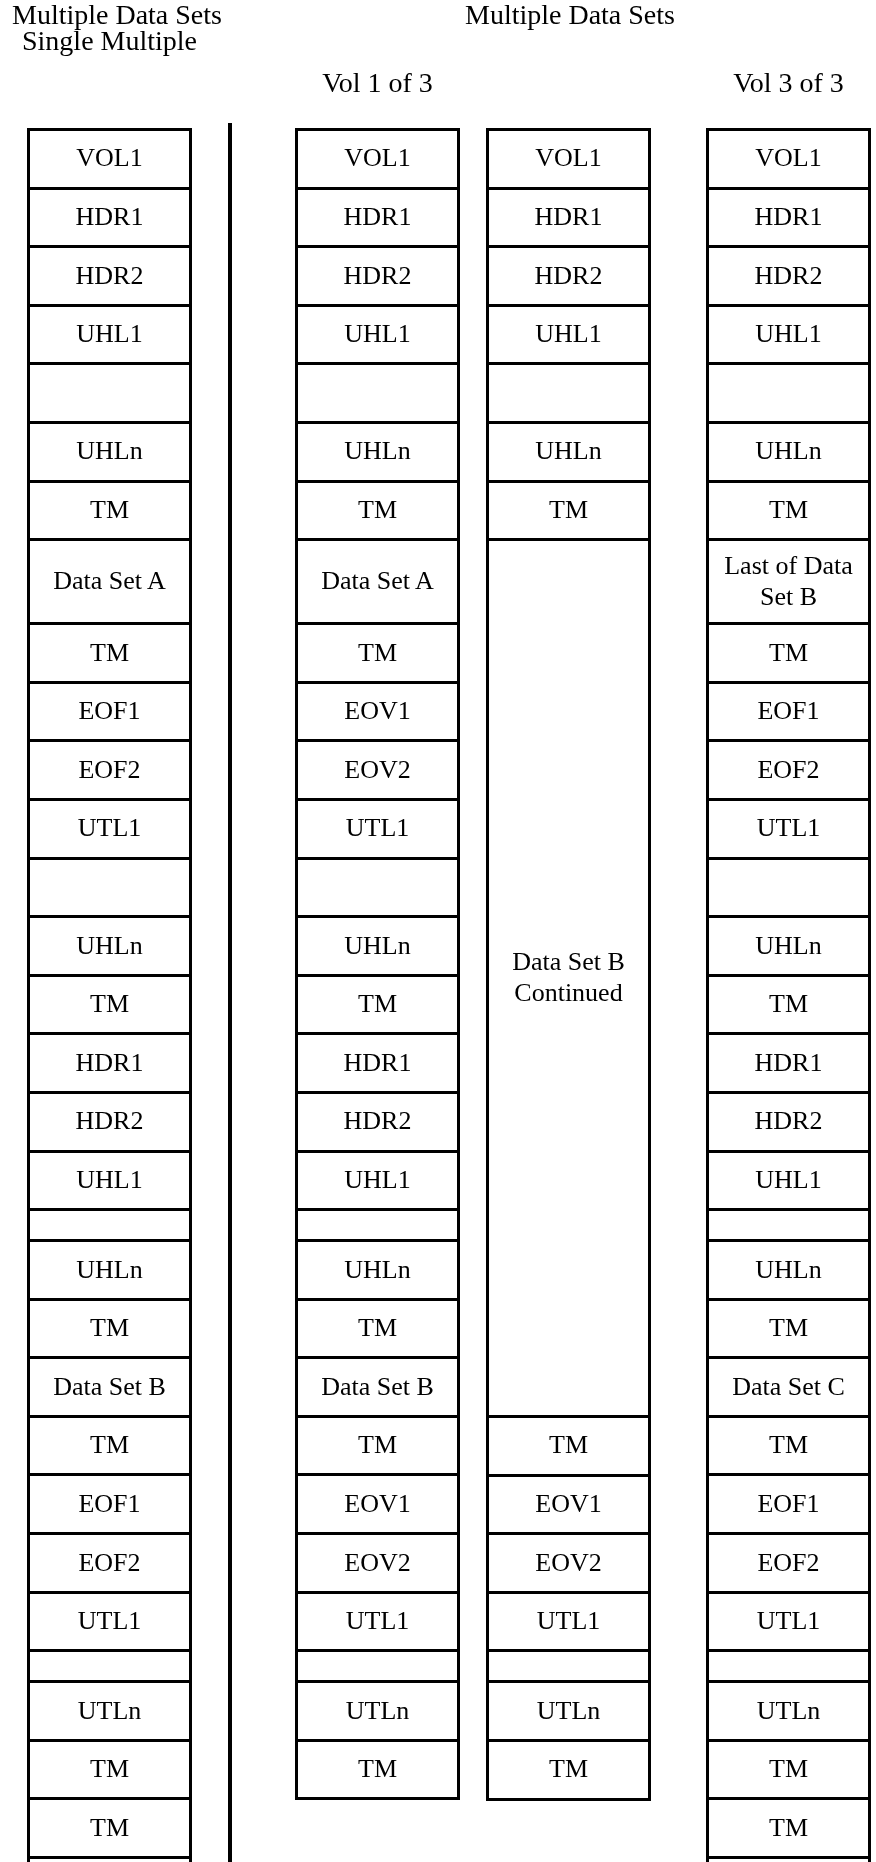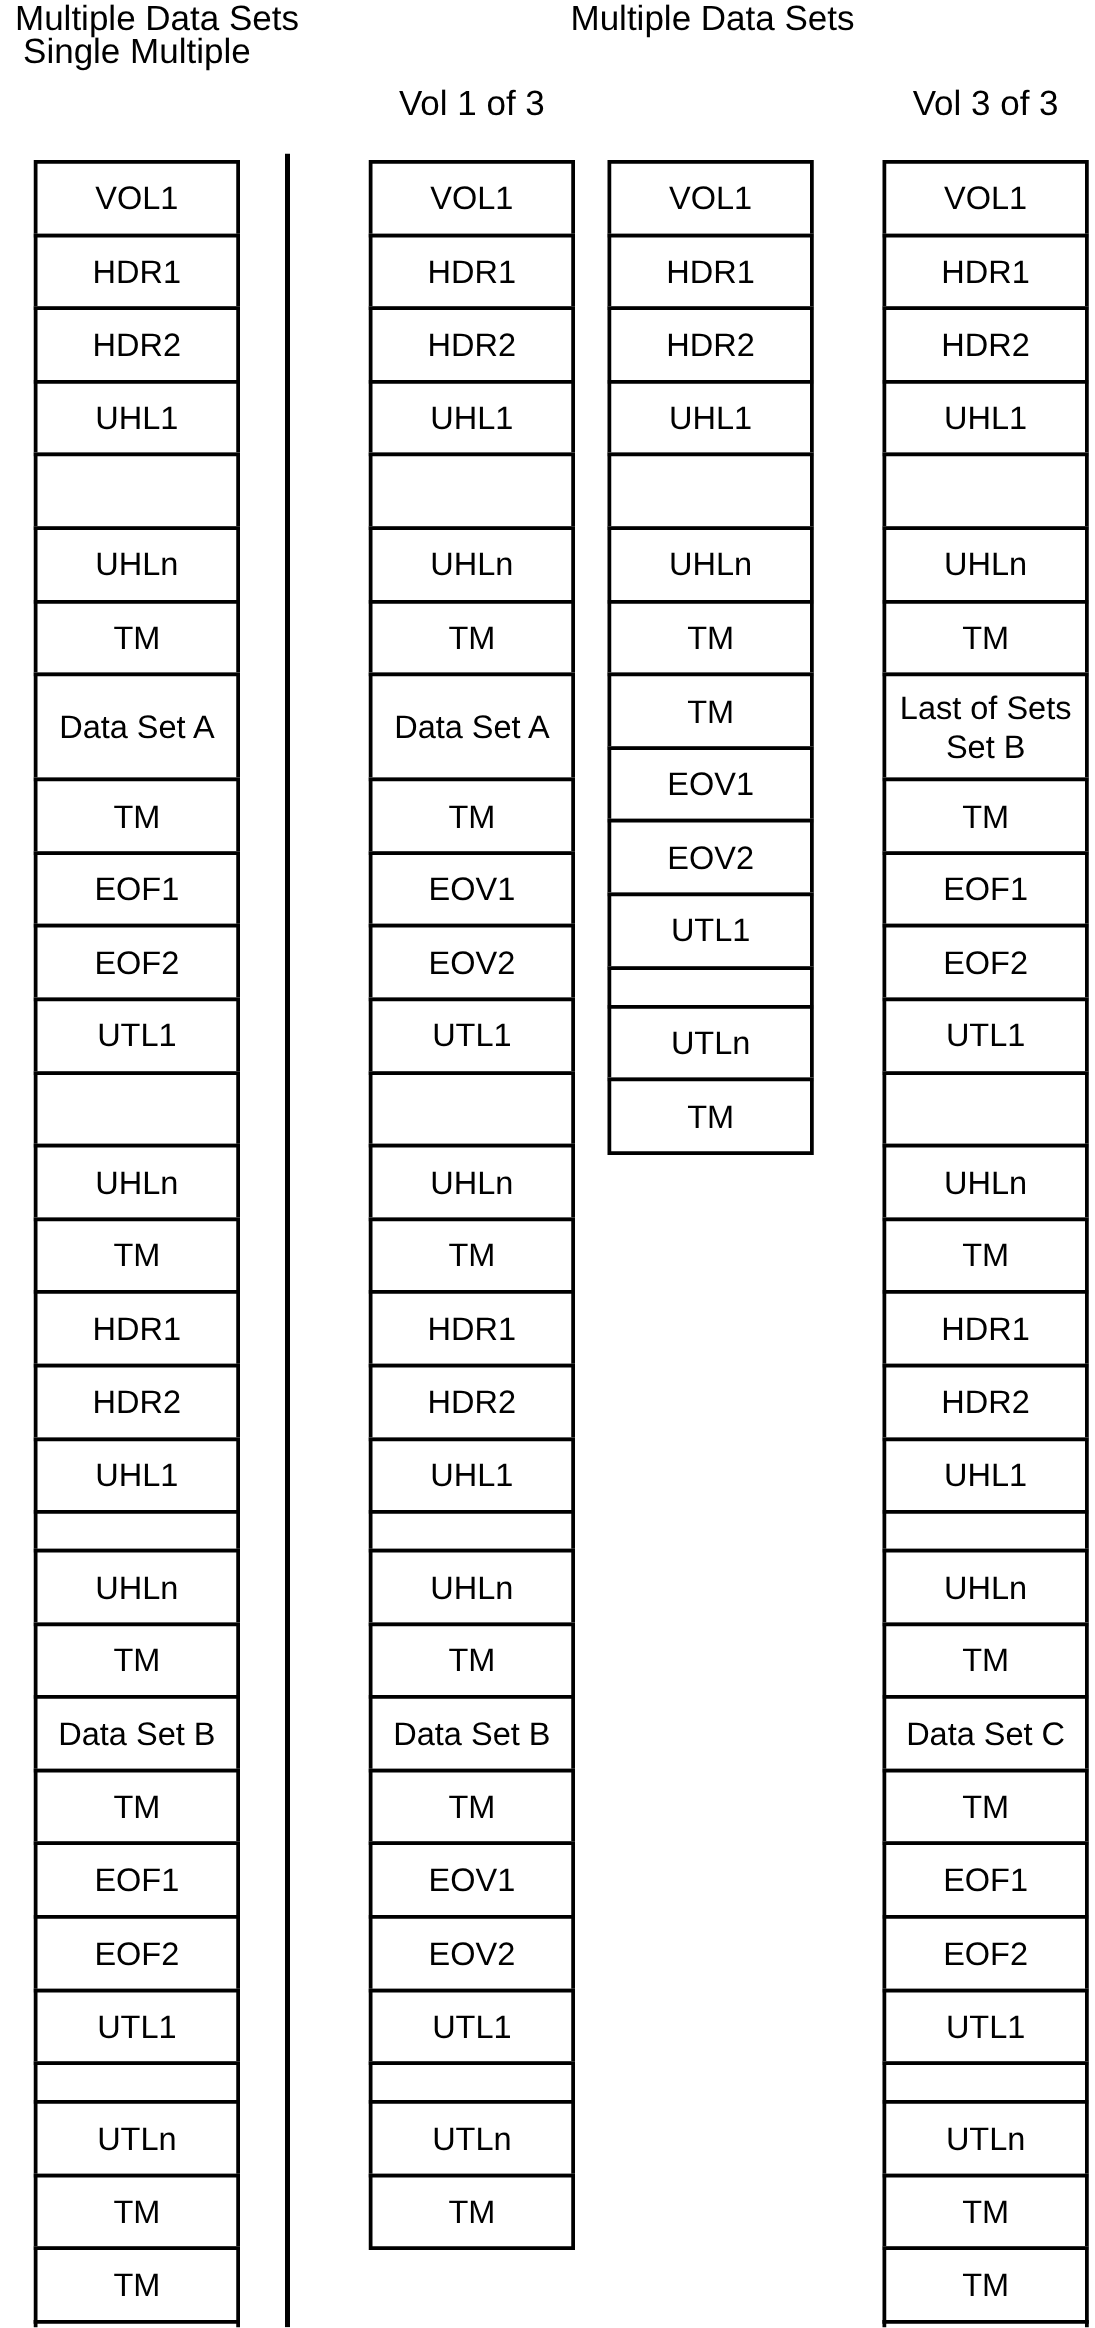--- a/index.html
+++ b/index.html
@@ -1,19 +1,19 @@
 <!DOCTYPE html>
 <html style="--ink: #000000; --bg: #ffffff;"><head>
 <meta charset="utf-8">
 <style>
   html, body { margin:0; padding:0; background:#ffffff; }
   .canvas {
     position:relative; width:876px; height:1862px;
     background:var(--bg,#ffffff); overflow:hidden;
-    font-family:Liberation Sans, sans-serif; color:var(--ink,#000000);
+    font-family:Liberation Serif, serif; color:var(--ink,#000000);
   }
   .title {
     position:absolute; top:2px; text-align:center;
     font-size:28px; line-height:26px; white-space:nowrap;
   }
   .title div { white-space:nowrap; }
   .title-left  { left:12px;  width:195px; }
   .title-right { left:440px; width:260px; }
   .divider {
     position:absolute; left:228px; top:123px; width:4px; height:1739px;
@@ -124,38 +124,39 @@
       <div class="block std">TM</div>
     </div>
   <div class="column col-2">
       <div class="block std">VOL1</div>
       <div class="block std">HDR1</div>
       <div class="block std">HDR2</div>
       <div class="block std">UHL1</div>
       <div class="block std"></div>
       <div class="block std">UHLn</div>
       <div class="block std">TM</div>
+      <div class="block xtall">Data Set B Continued</div>
       <div class="block std">TM</div>
       <div class="block std">EOV1</div>
       <div class="block std">EOV2</div>
       <div class="block std">UTL1</div>
       <div class="block short"></div>
       <div class="block std">UTLn</div>
       <div class="block std">TM</div>
     </div>
   <div class="column col-3">
       <div class="vol-label">Vol 3 of 3</div>
       <div class="block std">VOL1</div>
       <div class="block std">HDR1</div>
       <div class="block std">HDR2</div>
       <div class="block std">UHL1</div>
       <div class="block std"></div>
       <div class="block std">UHLn</div>
       <div class="block std">TM</div>
-      <div class="block tall">Last of Sets Set B</div>
+      <div class="block tall">Last of Data Set B</div>
       <div class="block std">TM</div>
       <div class="block std">EOF1</div>
       <div class="block std">EOF2</div>
       <div class="block std">UTL1</div>
       <div class="block std"></div>
       <div class="block std">UHLn</div>
       <div class="block std">TM</div>
       <div class="block std">HDR1</div>
       <div class="block std">HDR2</div>
       <div class="block std">UHL1</div>

